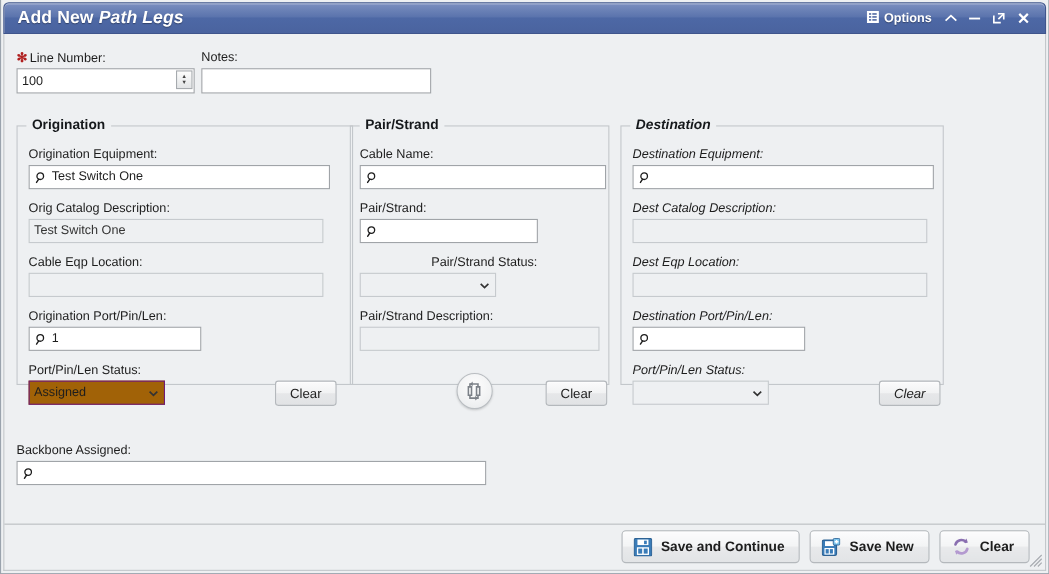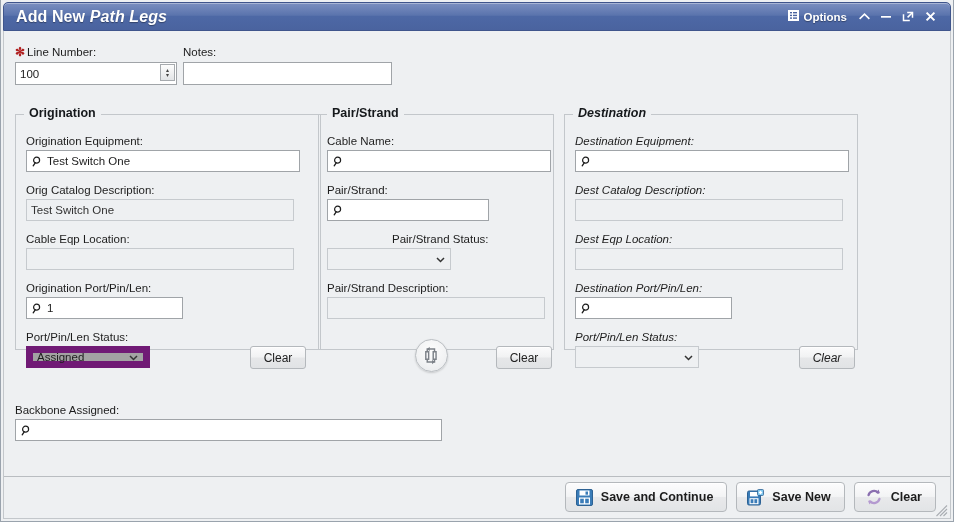--- a/index.html
+++ b/index.html
@@ -148,22 +148,22 @@
     line-height: 5px;
     font-size: 6px;
     color: #444;
     cursor: default;
   }
 
   
   .dropdown {
     box-sizing: border-box;
     height: 22px;
-    background: #a3a3a3;
-    border: 7px solid #701a75;
+    background: #a16207;
+    border: 1px solid #701a75;
     display: flex;
     align-items: center;
     font-size: 11.5px;
     color: #1d1d1d;
     padding: 0 4px;
     position: relative;
     cursor: default;
   }
   .dropdown.disabled {
     background: #eef0f2;

